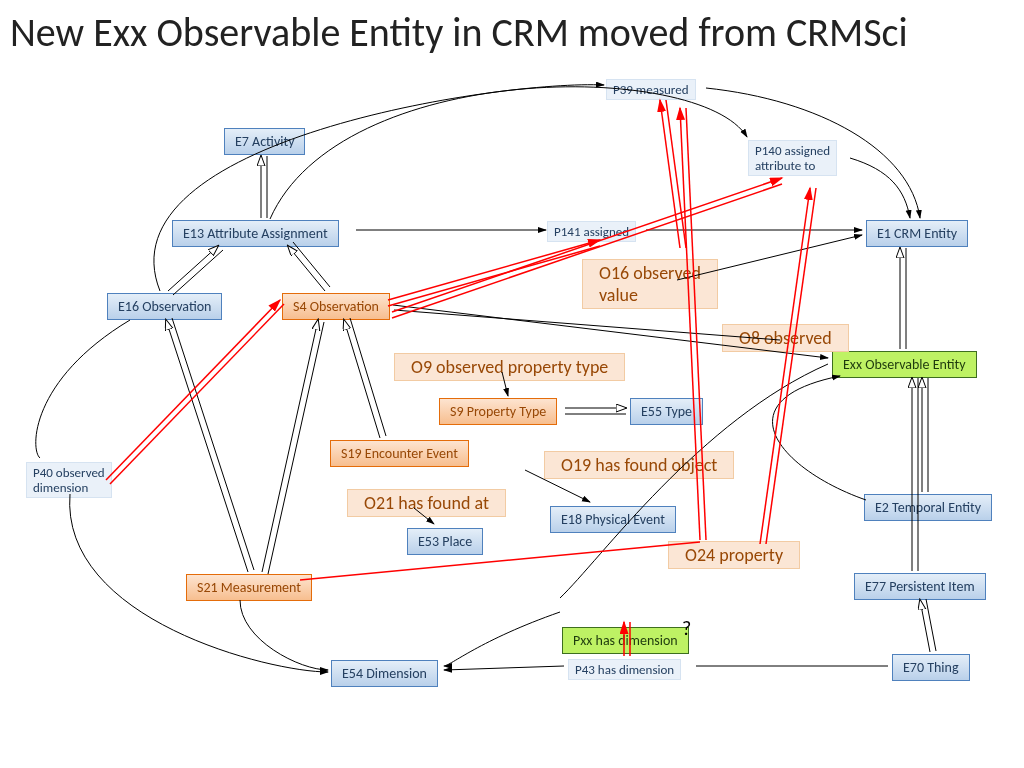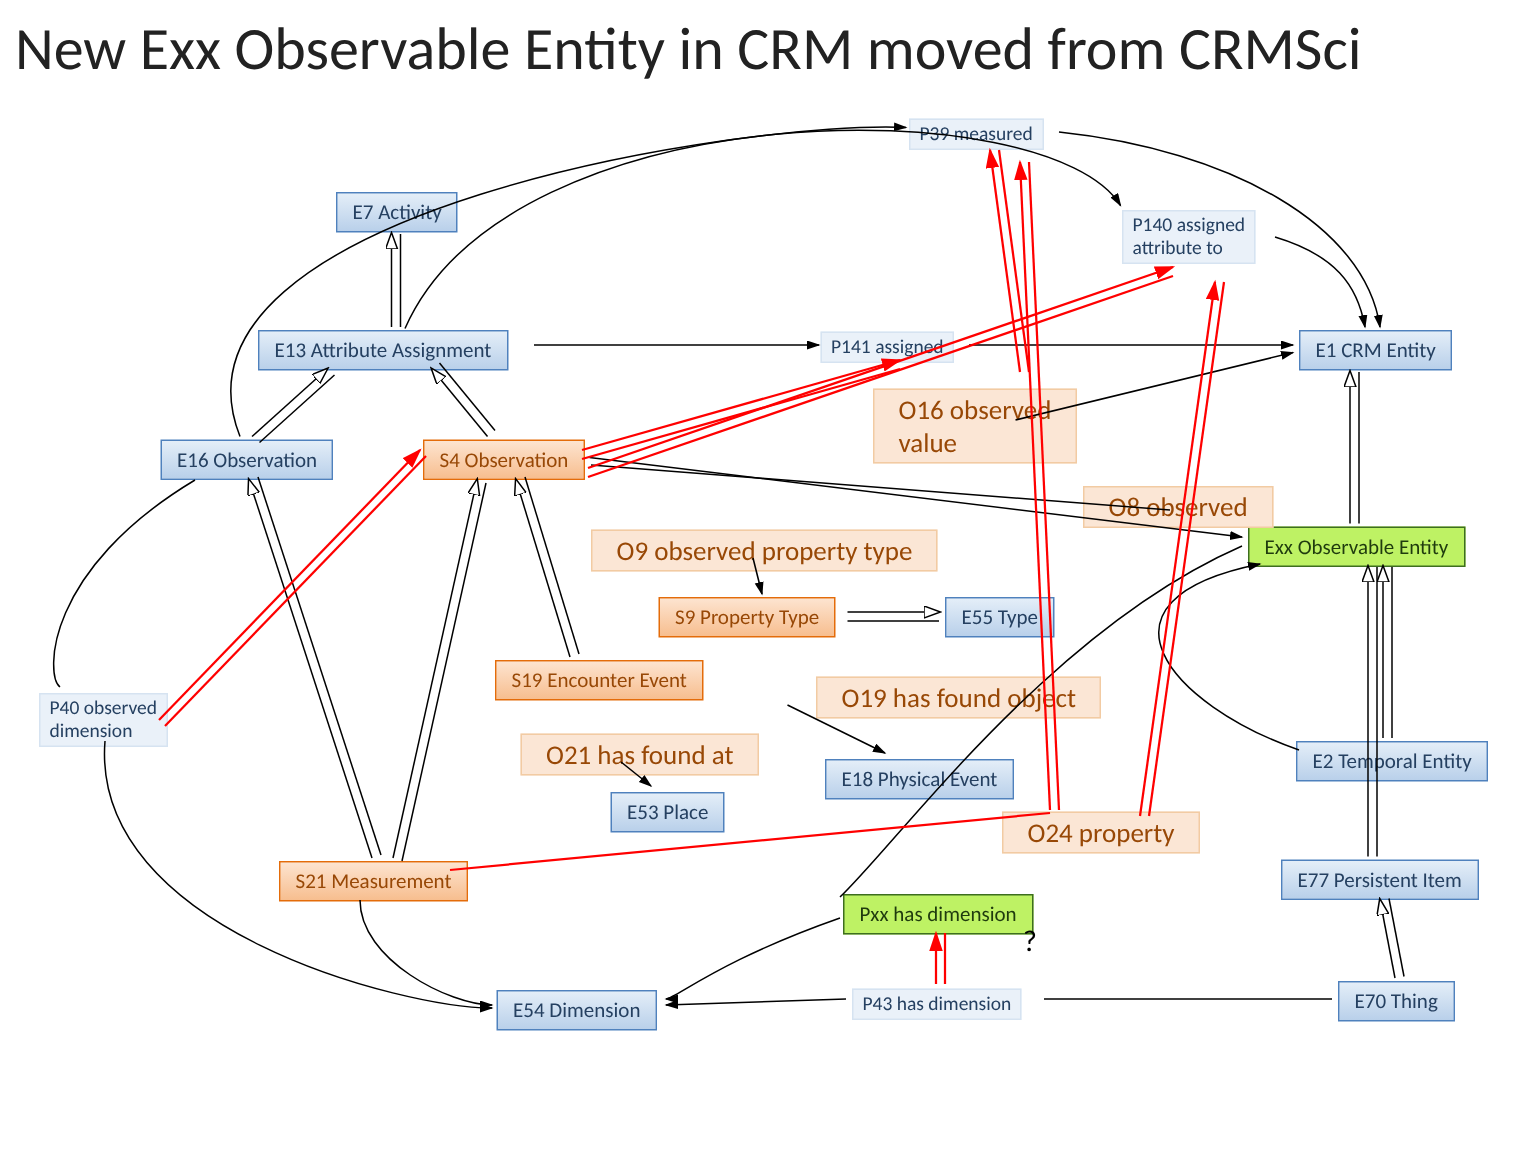--- a/index.html
+++ b/index.html
@@ -27,21 +27,21 @@
 <div class="node orange" style="left:330px;top:440px">S19 Encounter Event</div>
 <div class="node blue" style="left:407px;top:528px">E53 Place</div>
 <div class="node blue" style="left:550px;top:506px">E18 Physical Event</div>
 <div class="node orange" style="left:186px;top:574px">S21 Measurement</div>
 <div class="node blue" style="left:331px;top:660px">E54 Dimension</div>
 <div class="node blue" style="left:866px;top:220px">E1 CRM Entity</div>
 <div class="node green" style="left:832px;top:351px">Exx Observable Entity</div>
 <div class="node blue" style="left:864px;top:494px">E2 Temporal Entity</div>
 <div class="node blue" style="left:854px;top:573px">E77 Persistent Item</div>
 <div class="node blue" style="left:892px;top:654px">E70 Thing</div>
-<div class="node green" style="left:562px;top:596px">Pxx  has dimension</div>
+<div class="node green" style="left:562px;top:627px">Pxx  has dimension</div>
 
 <div class="label" style="left:606px;top:79px">P39 measured</div>
 <div class="label" style="left:748px;top:140px;white-space:pre">P140 assigned
 attribute to</div>
 <div class="label" style="left:547px;top:221px">P141 assigned</div>
 <div class="olabel" style="left:582px;top:259px;white-space:pre">O16 observed
 value</div>
 <div class="olabel" style="left:394px;top:353px">O9 observed property type</div>
 <div class="olabel" style="left:722px;top:324px">O8 observed</div>
 <div class="olabel" style="left:544px;top:451px">O19 has found object</div>

